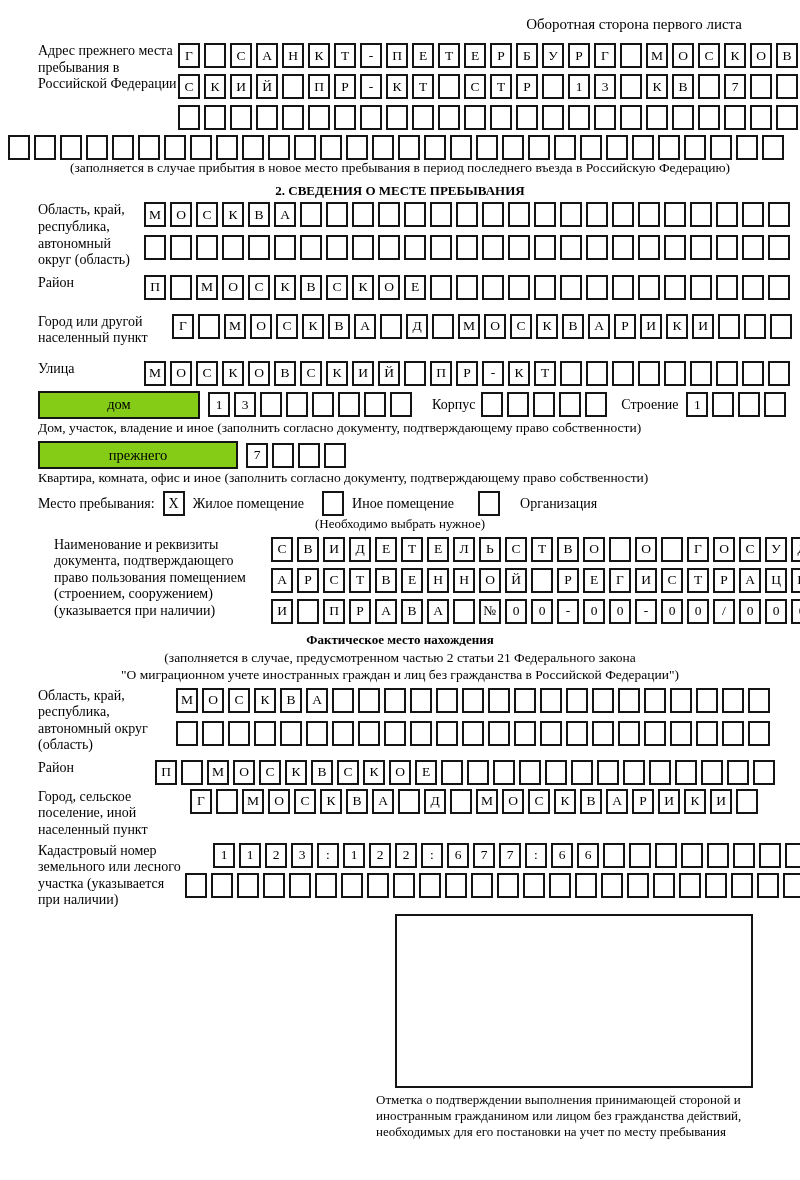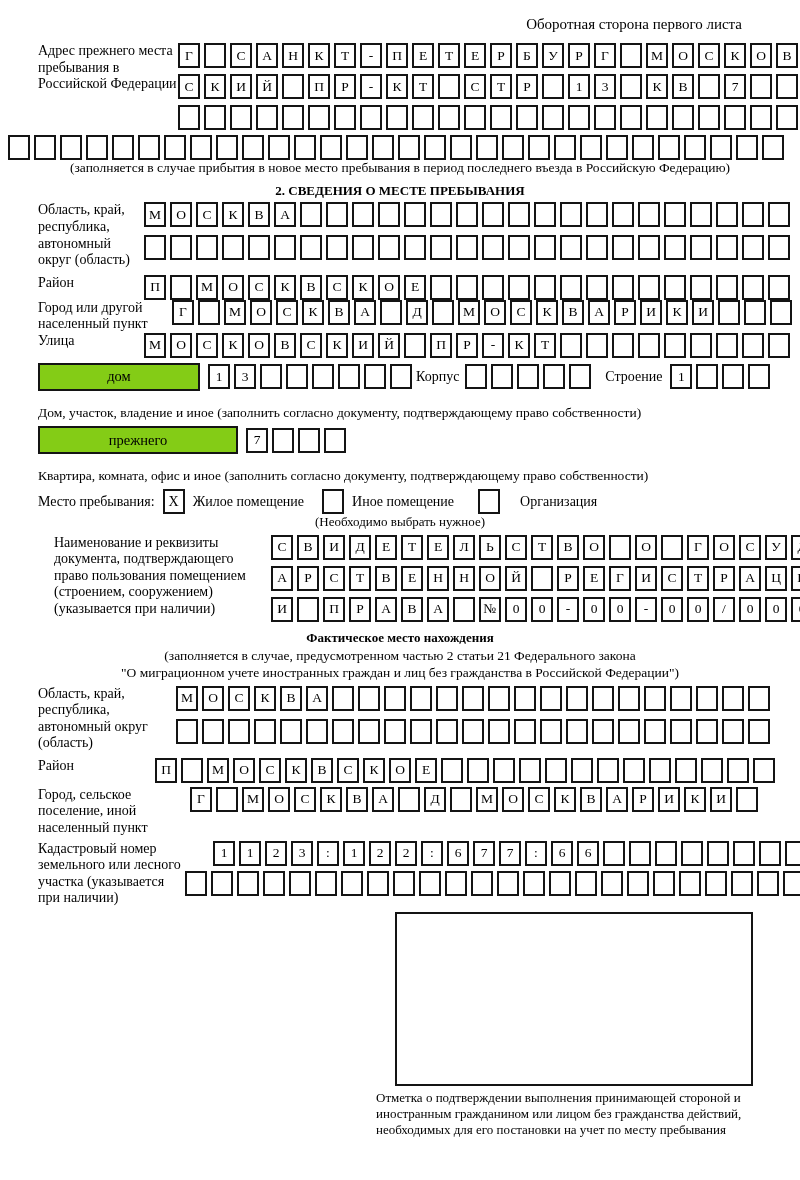--- a/index.html
+++ b/index.html
@@ -22,31 +22,31 @@
   .note{font-size:13.5px;line-height:1.25;}
   .center800{width:800px;margin-left:-38px;text-align:center;}
   .title{width:800px;margin-left:-38px;text-align:center;font-weight:bold;font-size:13px;line-height:1.2;}
   .w140{width:140px;} .w106{width:106px;} .w134{width:134px;}
   .w217{width:217px;margin-left:16px;} .w138{width:138px;} .w117{width:117px;}
   .w152{width:152px;} .w147{width:147px;}
   .fullrow{margin-left:-30px;margin-top:5px;}
   .prevnote{}
   .sectitle{margin-top:6px;margin-bottom:4px;}
   .regionblk{margin-top:0;}
-  .mt4{margin-top:4px;} .mt5{margin-top:0;} .mt6{margin-top:6px;}
-  .mt3{margin-top:14px;}
+  .mt4{margin-top:4px;} .mt5{margin-top:14px;} .mt6{margin-top:6px;}
+  .mt3{margin-top:1px;}
   .houserow{display:flex;align-items:center;margin-top:5px;}
   .widebox{
     box-sizing:border-box;border:2px solid #141414;height:28px;
     display:flex;align-items:center;justify-content:center;font-size:14.5px;background:#84cc16;flex:none;
   }
   .dombox{width:162px;}
   .kvbox{width:200px;}
   .inlbl{font-size:14px;flex:none;}
-  .gap8{margin-left:8px;} .gap6{margin-left:0;text-align:center;} .gap10{margin-left:10px;}
+  .gap8{margin-left:8px;} .gap6{margin-left:16px;text-align:center;} .gap10{margin-left:10px;}
   .stayrow{display:flex;align-items:center;margin-top:4px;}
   .cbox{
     width:22px;height:25px;box-sizing:border-box;border:2px solid #141414;
     display:flex;align-items:center;justify-content:center;font-size:14px;flex:none;background:#fff;
   }
   .choosenote{margin-top:0;font-size:13px;}
   .docblk{margin-top:4px;}
   .facttitle{margin-top:8px;}
   .factnotes{margin-top:3px;}
   .stamp{

